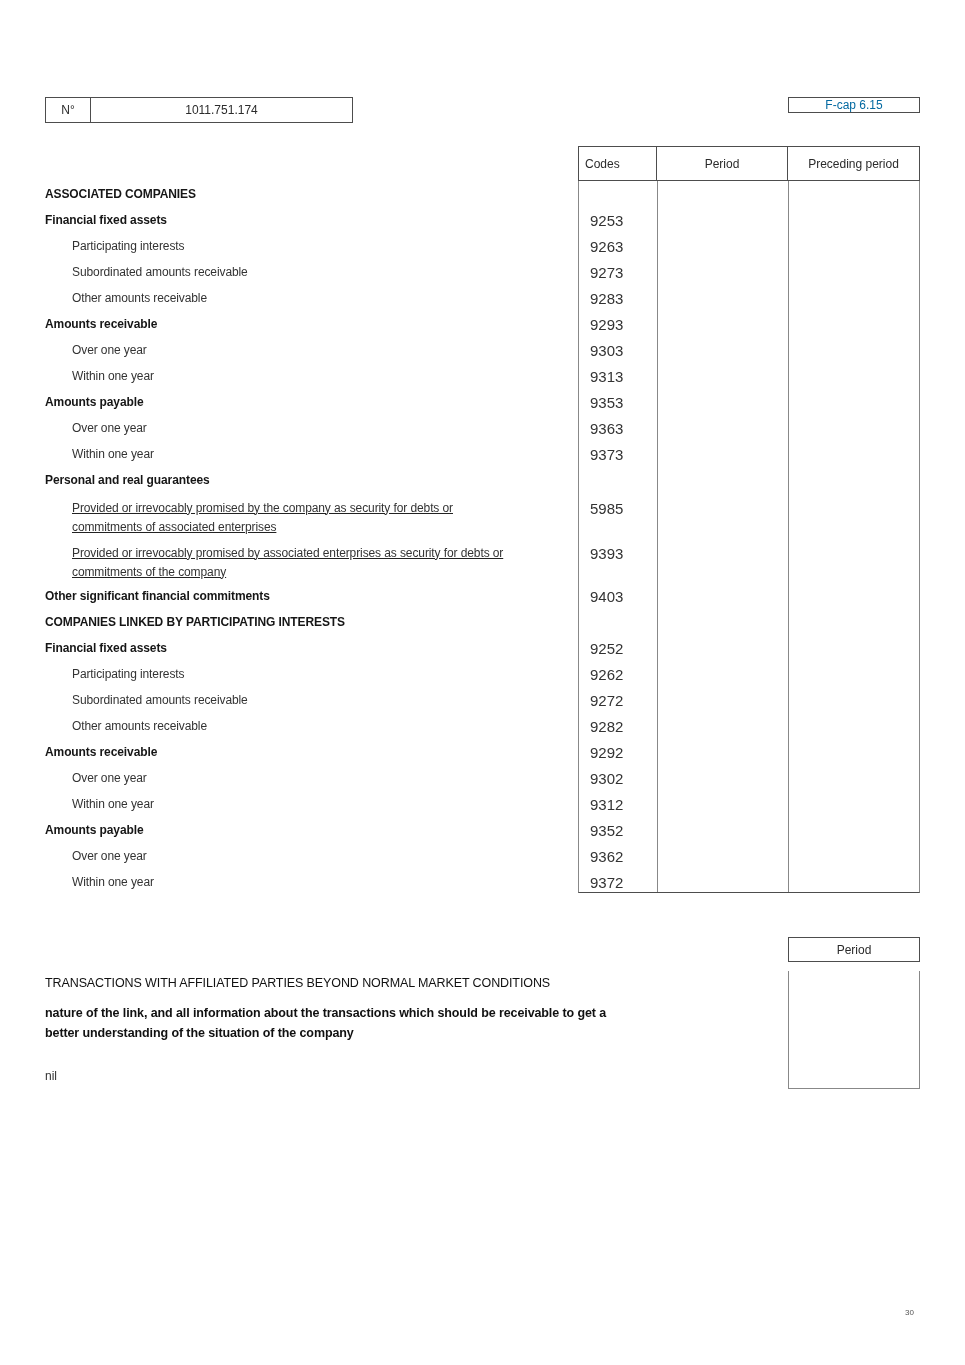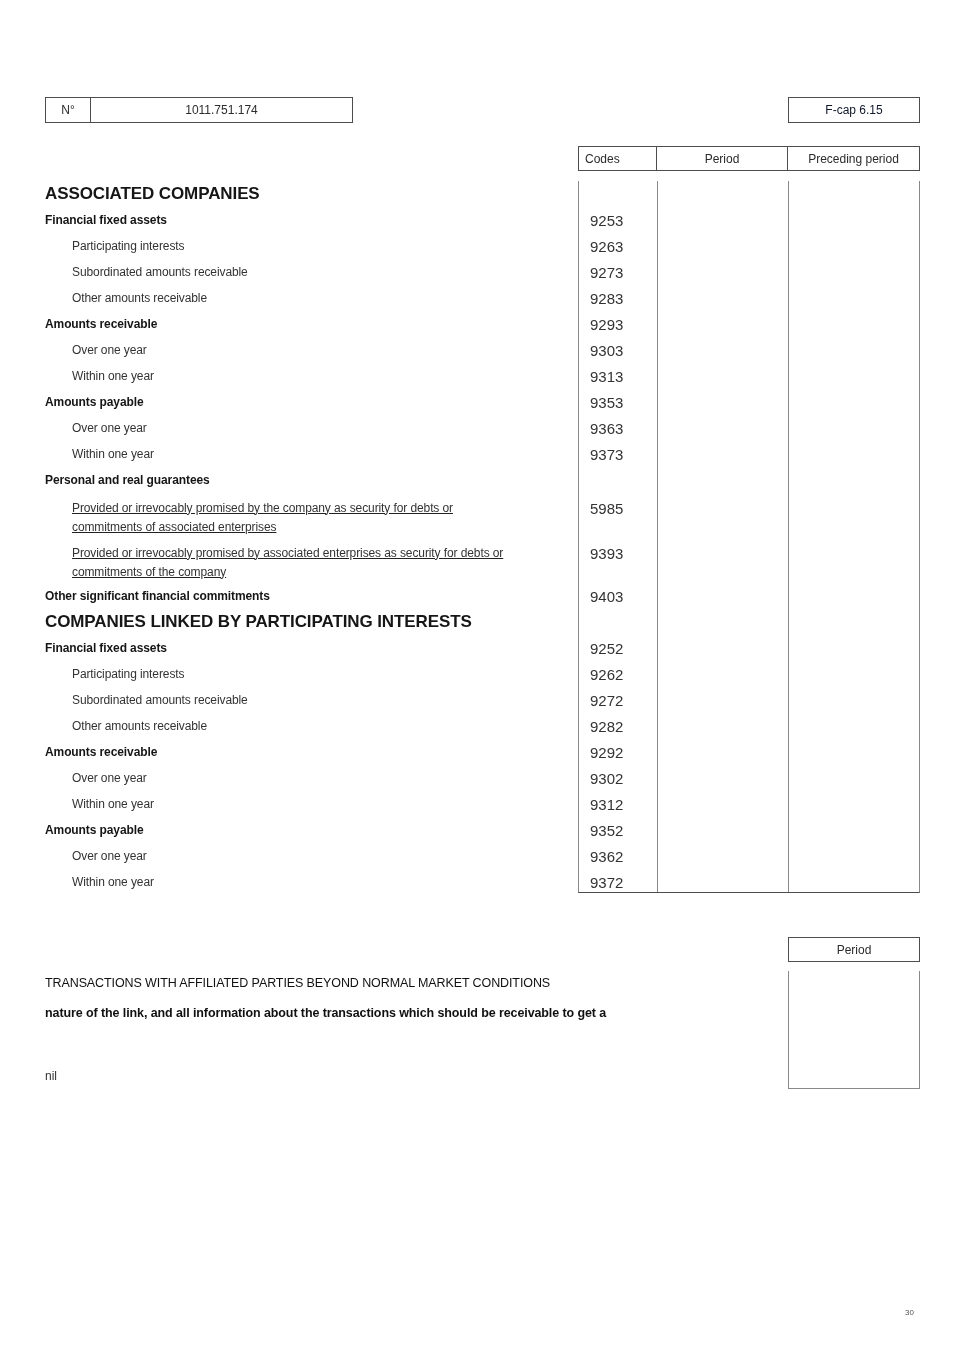--- a/index.html
+++ b/index.html
@@ -18,29 +18,29 @@
     position: absolute; left: 45px; top: 97px; width: 308px; height: 26px;
     border: 1px solid #4d4d4d; box-sizing: border-box; display: flex;
     font-size: 12px; color: #2b2b2b;
   }
   .ref-no {
     width: 45px; border-right: 1px solid #4d4d4d; box-sizing: border-box;
     display: flex; align-items: center; justify-content: center;
   }
   .ref-num { flex: 1; display: flex; align-items: center; justify-content: center; }
   .ref-right {
-    position: absolute; left: 788px; top: 97px; width: 132px; height: 26px;
+    position: absolute; left: 788px; top: 97px; width: 132px; height: 16px;
     border: 1px solid #4d4d4d; box-sizing: border-box;
     display: flex; align-items: center; justify-content: center;
-    font-size: 12px; color: #0f172a;
+    font-size: 12px; color: #0369a1;
   }
 
   
   .col-headers {
-    position: absolute; left: 578px; top: 146px; width: 342px; height: 25px;
+    position: absolute; left: 578px; top: 146px; width: 342px; height: 35px;
     border: 1px solid #4d4d4d; box-sizing: border-box; display: flex;
     font-size: 12px; color: #2b2b2b;
   }
   .ch-codes {
     width: 78px; box-sizing: border-box; border-right: 1px solid #4d4d4d;
     display: flex; align-items: center; padding-left: 6px;
   }
   .ch-period {
     width: 131px; box-sizing: border-box; border-right: 1px solid #4d4d4d;
     display: flex; align-items: center; justify-content: center;
@@ -54,21 +54,21 @@
     border-bottom: 1px solid #4d4d4d; box-sizing: border-box;
   }
   .table-frame .vline { position: absolute; top: 0; bottom: 0; width: 1px; background: #888; }
   .table-frame .v1 { left: 78px; }
   .table-frame .v2 { left: 209px; }
 
   
   .table-rows { position: absolute; left: 45px; top: 181px; width: 875px; }
   .row { position: relative; height: 26px; display: flex; align-items: center; }
   .row-label { font-size: 12px; color: #333; letter-spacing: -0.1px; max-width: 515px; }
-  .row.section .row-label { font-weight: 700; font-size: 17px; color: #161616; }
+  .row.section .row-label { font-weight: 700; font-size: 12px; color: #161616; }
   .row.bold .row-label { font-weight: 700; color: #161616; }
   .row.sub .row-label { padding-left: 27px; }
   .row-code {
     position: absolute; left: 545px; top: 50%; transform: translateY(-50%);
     font-size: 15px; color: #333;
   }
   .row.multi { height: 45px; align-items: center; text-decoration: underline; }
   .row.multi .row-label { padding-top: 4px; line-height: 19px; }
   .row.multi .row-code { top: 6px; transform: none; line-height: 19px; }
 
@@ -227,18 +227,19 @@
         <div class="row-label">Within one year</div>
         <div class="row-code">9372</div>
       </div>
     </div>
 
   <div class="period-box">Period</div>
   <div class="period-area"></div>
   <div class="trans-heading">TRANSACTIONS WITH AFFILIATED PARTIES BEYOND NORMAL MARKET CONDITIONS</div>
   <div class="trans-body">
     <div>nature of the link, and all information about the transactions which should be receivable to get a</div>
+    <div>better understanding of the situation of the company</div>
   </div>
   <div class="trans-nil">nil</div>
 
   <div class="page-num">30</div>
 
 </div>
 
 </body></html>

